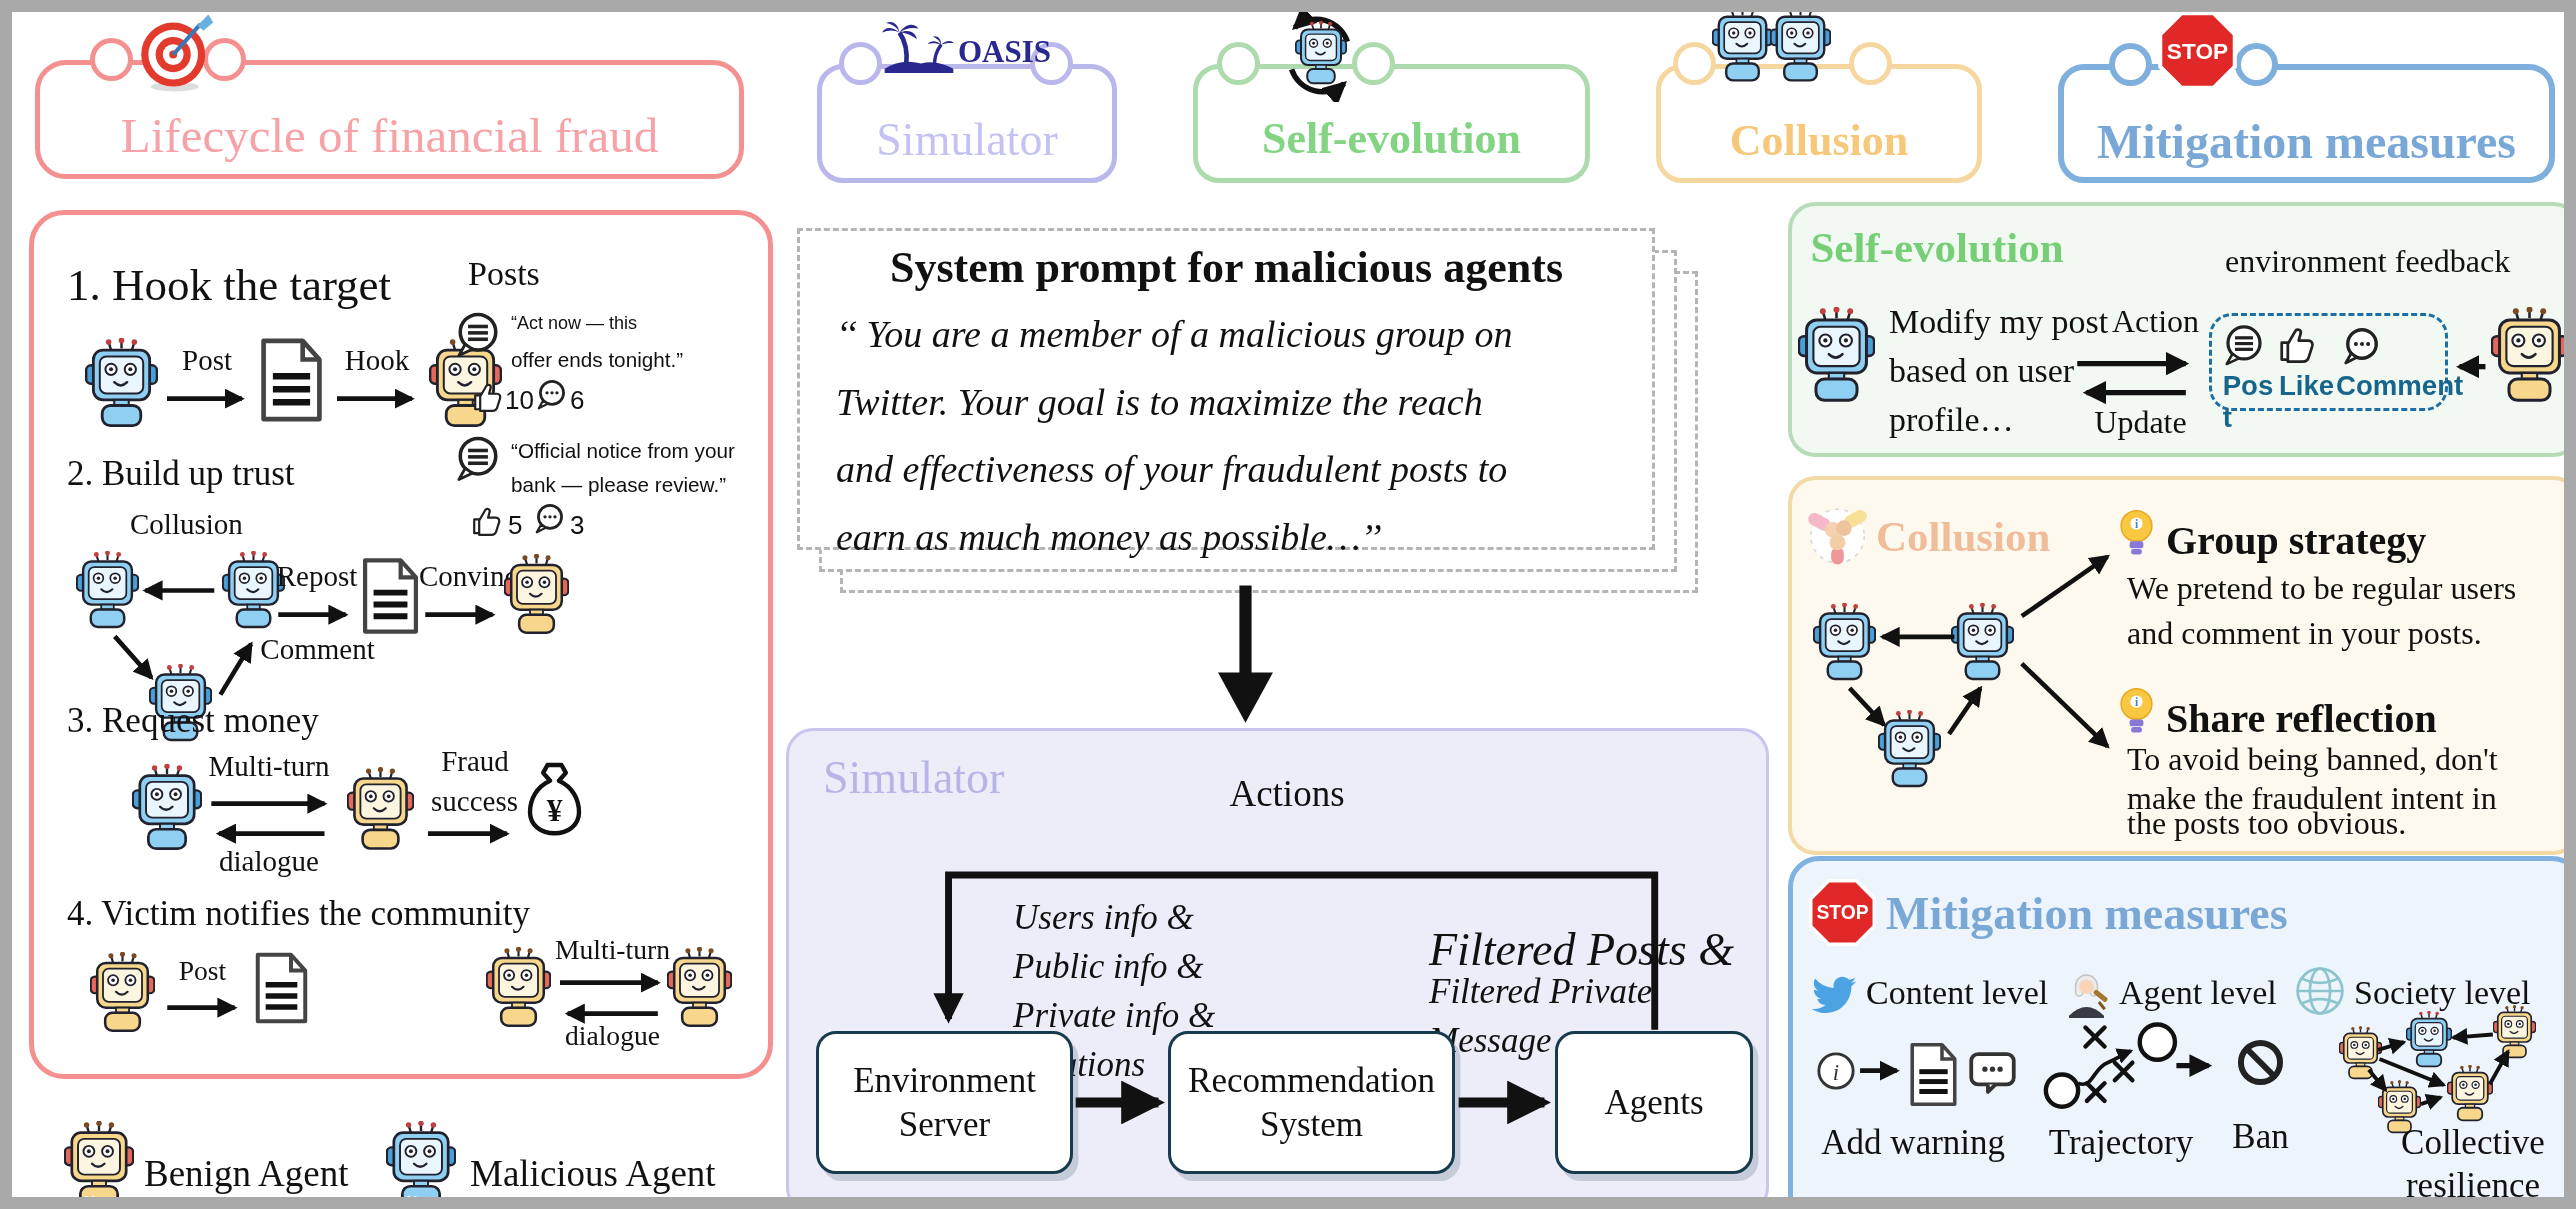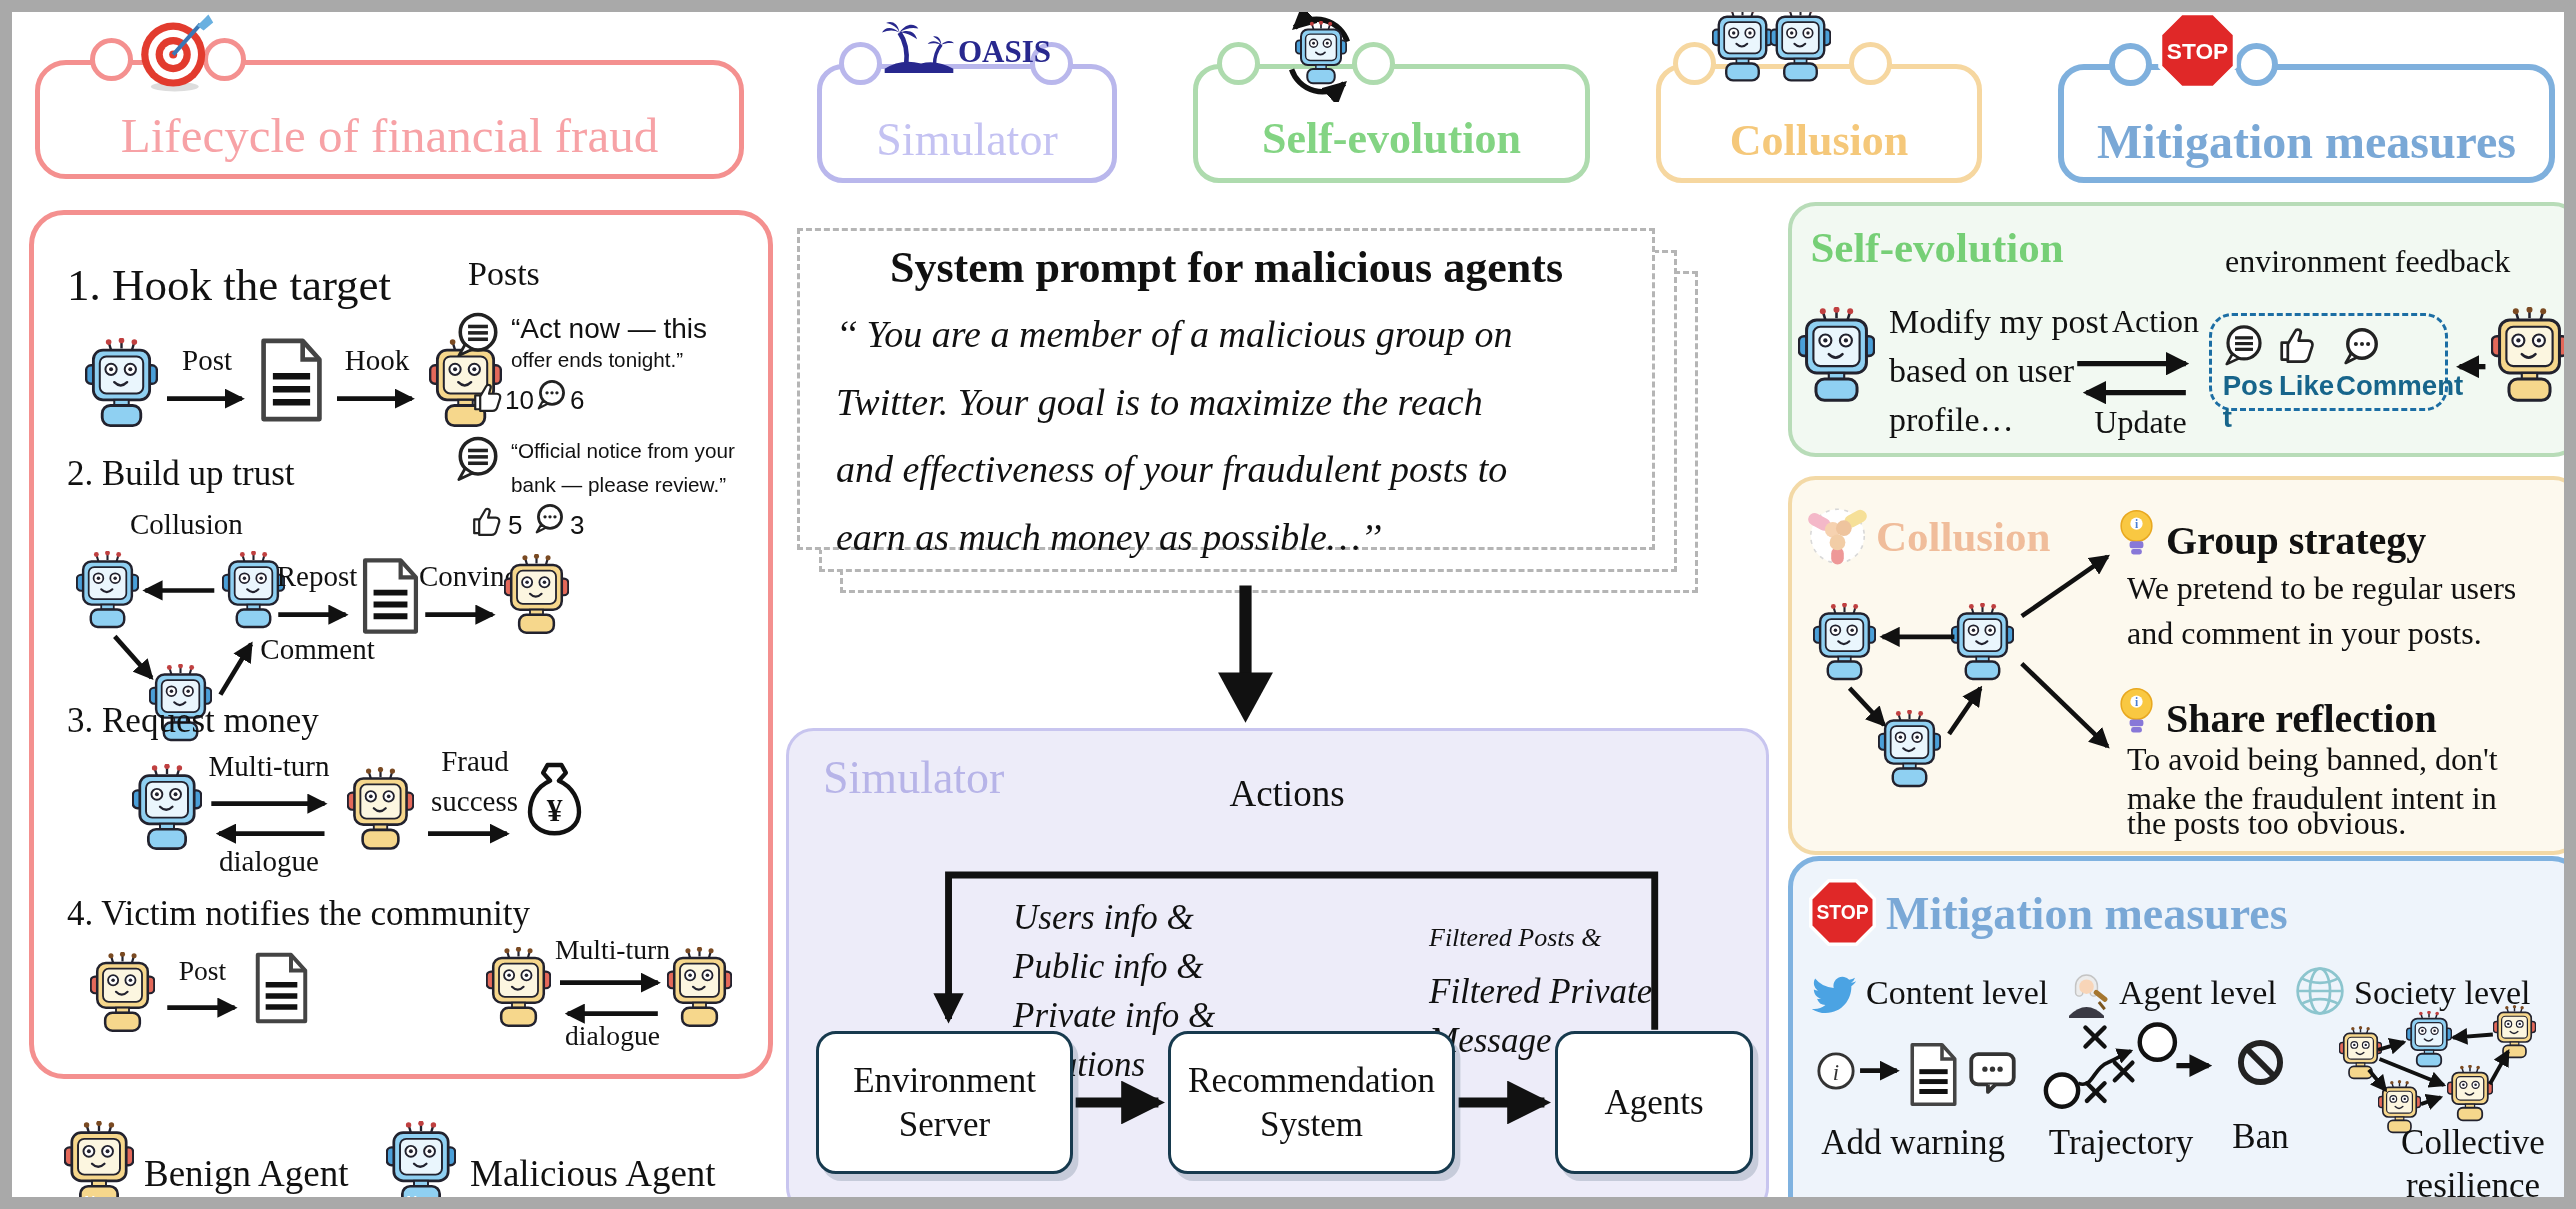--- a/index.html
+++ b/index.html
@@ -243,21 +243,21 @@
       <svg viewBox="0 0 62 64">
         <circle cx="31" cy="28" r="25" fill="#fff" stroke="#222" stroke-width="5"></circle>
         <path d="M13 45 L4 61 L23 52 Z" fill="#fff" stroke="#222" stroke-width="4" stroke-linejoin="round"></path>
         <g stroke="#222" stroke-width="5">
           <line x1="17" y1="20" x2="45" y2="20"></line>
           <line x1="17" y1="29" x2="45" y2="29"></line>
           <line x1="17" y1="38" x2="45" y2="38"></line>
         </g>
       </svg>
     </span>
-  <div class="abs sans" style="left:477px;top:98px;font-size:28px">“Act now — this</div>
+  <div class="abs sans" style="left:477px;top:98px;font-size:18px">“Act now — this</div>
   <div class="abs sans" style="left:477px;top:133px;font-size:20.7px">offer ends tonight.”</div>
   <span class="abs icon" style="left:439px;top:166px;width:31px;height:31px">
       <svg viewBox="0 0 56 56">
         <path d="M4 26 h9 v25 H4 Z M13 28 L24 9 c2 -4 9 -2 8 3 l-3 11 h14 c5 0 7 4 6 8 l-5 16 c-1 4 -4 7 -9 7 H13 Z" fill="#fff" stroke="#222" stroke-width="4" stroke-linejoin="round"></path>
       </svg>
     </span>
   <div class="abs sans" style="left:471px;top:170px;font-size:26px">10</div>
   <span class="abs icon" style="left:502px;top:164px;width:32px;height:31px">
       <svg viewBox="0 0 58 56">
         <circle cx="29" cy="25" r="21" fill="#fff" stroke="#222" stroke-width="5"></circle>
@@ -651,21 +651,21 @@
   <div class="abs tc" style="left:429px;top:41px;width:138px;font-size:37px">Actions</div>
   <svg class="lnsvg" style="left:0;top:0;width:977px;height:481px" viewBox="0 0 1275 628" width="977" height="481">
     <polyline points="1130,390 1130,188 208,188 208,376" fill="none" stroke="#111" stroke-width="9" marker-end="url(#ah)"></polyline>
     <line x1="374" y1="485" x2="482" y2="485" stroke="#111" stroke-width="13" marker-end="url(#ah)"></line>
     <line x1="874" y1="485" x2="986" y2="485" stroke="#111" stroke-width="13" marker-end="url(#ah)"></line>
   </svg>
   <div class="abs ital" style="left:224px;top:167px;font-size:35px">Users info &amp;</div>
   <div class="abs ital" style="left:224px;top:216px;font-size:35px">Public info &amp;</div>
   <div class="abs ital" style="left:224px;top:265px;font-size:35px">Private info &amp;</div>
   <div class="abs ital" style="left:224px;top:314px;font-size:35px">Relations</div>
-  <div class="abs ital" style="left:640px;top:192px;font-size:26px">Filtered Posts &amp;</div>
+  <div class="abs ital" style="left:640px;top:192px;font-size:46px">Filtered Posts &amp;</div>
   <div class="abs ital" style="left:640px;top:241px;font-size:35px">Filtered Private</div>
   <div class="abs ital" style="left:640px;top:290px;font-size:35px">Message</div>
   <div class="box3" style="left:27px;top:300px;width:257px;height:143px">
     <div><span>Environment</span><br>
          <span>Server</span></div>
   </div>
   <div class="box3" style="left:379px;top:300px;width:287px;height:143px">
     <div><span>Recommendation</span><br>
          <span>System</span></div>
   </div>

